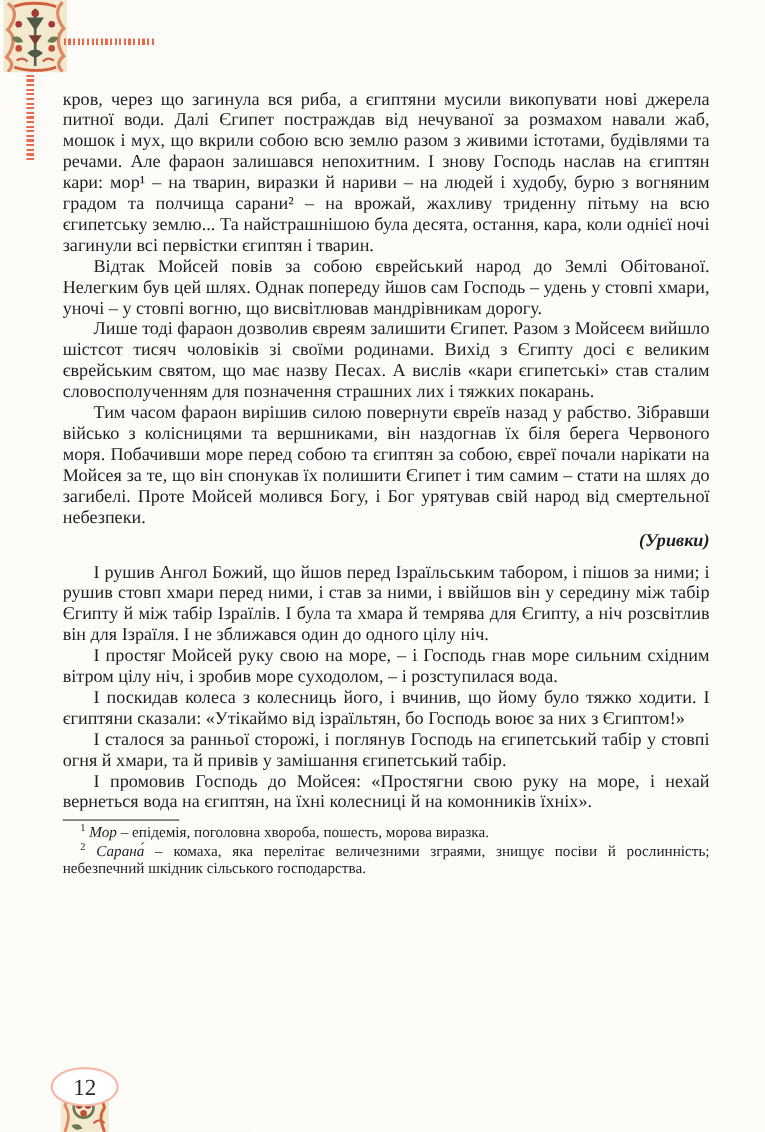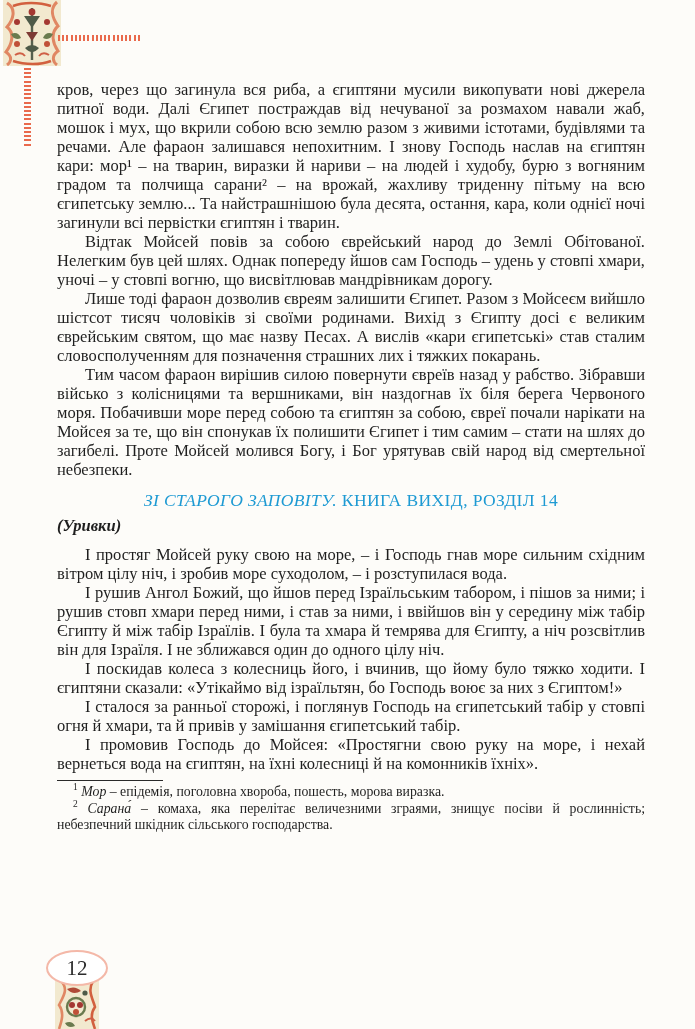--- a/index.html
+++ b/index.html
@@ -36,39 +36,39 @@
   .heading{
     margin:11px 0 5px 0;
     text-align:center;
     font-size:17.5px;
     font-weight:normal;
     letter-spacing:0.4px;
     color:#1e9ad3;
   }
   .h-italic{font-style:italic;}
   .subtitle{
-    text-align:left;
+    text-align:right;
     font-style:italic;
     font-weight:bold;
     font-size:16.5px;
     margin:2px 0 9px 0;
   }
   .footnotes{margin-top:7px;}
   .fn-rule{width:106px;border-top:1.6px solid #2a2a2a;margin:0 0 3px 0;}
   .footnotes p{
     font-size:13.8px;
     line-height:16.5px;
     text-indent:16px;
     margin:0;
     text-align:justify;
   }
   .footnotes sup{font-size:9.5px;line-height:0;}
   .footnotes i{}
   .pagenum{
-    position:absolute;left:46px;top:950px;width:58px;height:32px;
+    position:absolute;left:46px;top:970px;width:58px;height:32px;
     background:#fff;
     border:2px solid #f4b8a8;
     border-radius:50%;
     display:flex;align-items:center;justify-content:center;
     font-size:21px;color:#2b2b2b;z-index:3;
   }
   .bottom-ornament{position:absolute;left:55px;top:981px;width:44px;height:48px;z-index:2;}
 </style>
 </head>
 <body>
@@ -103,29 +103,25 @@
 
   <div class="content">
 
     <div class="intro">
         <p>кров, через що загинула вся риба, а єгиптяни мусили викопувати нові джерела питної води. Далі Єгипет постраждав від нечуваної за розмахом навали жаб, мошок і мух, що вкрили собою всю землю разом з живими істотами, будівлями та речами. Але фараон залишався непохитним. І знову Господь наслав на єгиптян кари: мор¹ – на тварин, виразки й нариви – на людей і худобу, бурю з вогняним градом та полчища сарани² – на врожай, жахливу триденну пітьму на всю єгипетську землю... Та найстрашнішою була десята, остання, кара, коли однієї ночі загинули всі первістки єгиптян і тварин.</p>
         <p>Відтак Мойсей повів за собою єврейський народ до Землі Обітованої. Нелегким був цей шлях. Однак попереду йшов сам Господь – удень у стовпі хмари, уночі – у стовпі вогню, що висвітлював мандрівникам дорогу.</p>
         <p>Лише тоді фараон дозволив євреям залишити Єгипет. Разом з Мойсеєм вийшло шістсот тисяч чоловіків зі своїми родинами. Вихід з Єгипту досі є великим єврейським святом, що має назву Песах. А вислів «кари єгипетські» став сталим словосполученням для позначення страшних лих і тяжких покарань.</p>
         <p>Тим часом фараон вирішив силою повернути євреїв назад у рабство. Зібравши військо з колісницями та вершниками, він наздогнав їх біля берега Червоного моря. Побачивши море перед собою та єгиптян за собою, євреї почали нарікати на Мойсея за те, що він спонукав їх полишити Єгипет і тим самим – стати на шлях до загибелі. Проте Мойсей молився Богу, і Бог урятував свій народ від смертельної небезпеки.</p>
       </div>
 
-    <h2 class="heading">
-      <span class="h-italic">ЗІ СТАРОГО ЗАПОВІТУ.</span>
-      <span class="h-reg">КНИГА ВИХІД, РОЗДІЛ 14</span>
-    </h2>
     <div class="subtitle">(Уривки)</div>
 
     <div class="excerpt">
+        <p>І рушив Ангол Божий, що йшов перед Ізраїльським табором, і пішов за ними; і рушив стовп хмари перед ними, і став за ними, і ввійшов він у середину між табір Єгипту й між табір Ізраїлів. І була та хмара й темрява для Єгипту, а ніч розсвітлив він для Ізраїля. І не зближався один до одного цілу ніч.</p>
         <p>І простяг Мойсей руку свою на море, – і Господь гнав море сильним східним вітром цілу ніч, і зробив море суходолом, – і розступилася вода.</p>
-        <p>І рушив Ангол Божий, що йшов перед Ізраїльським табором, і пішов за ними; і рушив стовп хмари перед ними, і став за ними, і ввійшов він у середину між табір Єгипту й між табір Ізраїлів. І була та хмара й темрява для Єгипту, а ніч розсвітлив він для Ізраїля. І не зближався один до одного цілу ніч.</p>
         <p>І поскидав колеса з колесниць його, і вчинив, що йому було тяжко ходити. І єгиптяни сказали: «Утікаймо від ізраїльтян, бо Господь воює за них з Єгиптом!»</p>
         <p>І сталося за ранньої сторожі, і поглянув Господь на єгипетський табір у стовпі огня й хмари, та й привів у замішання єгипетський табір.</p>
         <p>І промовив Господь до Мойсея: «Простягни свою руку на море, і нехай вернеться вода на єгиптян, на їхні колесниці й на комонників їхніх».</p>
       </div>
 
     <div class="footnotes">
       <div class="fn-rule"></div>
       <p><sup>1</sup> <i>Мор</i> <span>– епідемія, поголовна хвороба, пошесть, морова виразка.</span></p>
       <p><sup>2</sup> <i>Сарана́</i> <span>– комаха, яка перелітає величезними зграями, знищує посіви й рослинність; небезпечний шкідник сільського господарства.</span></p>
     </div>

